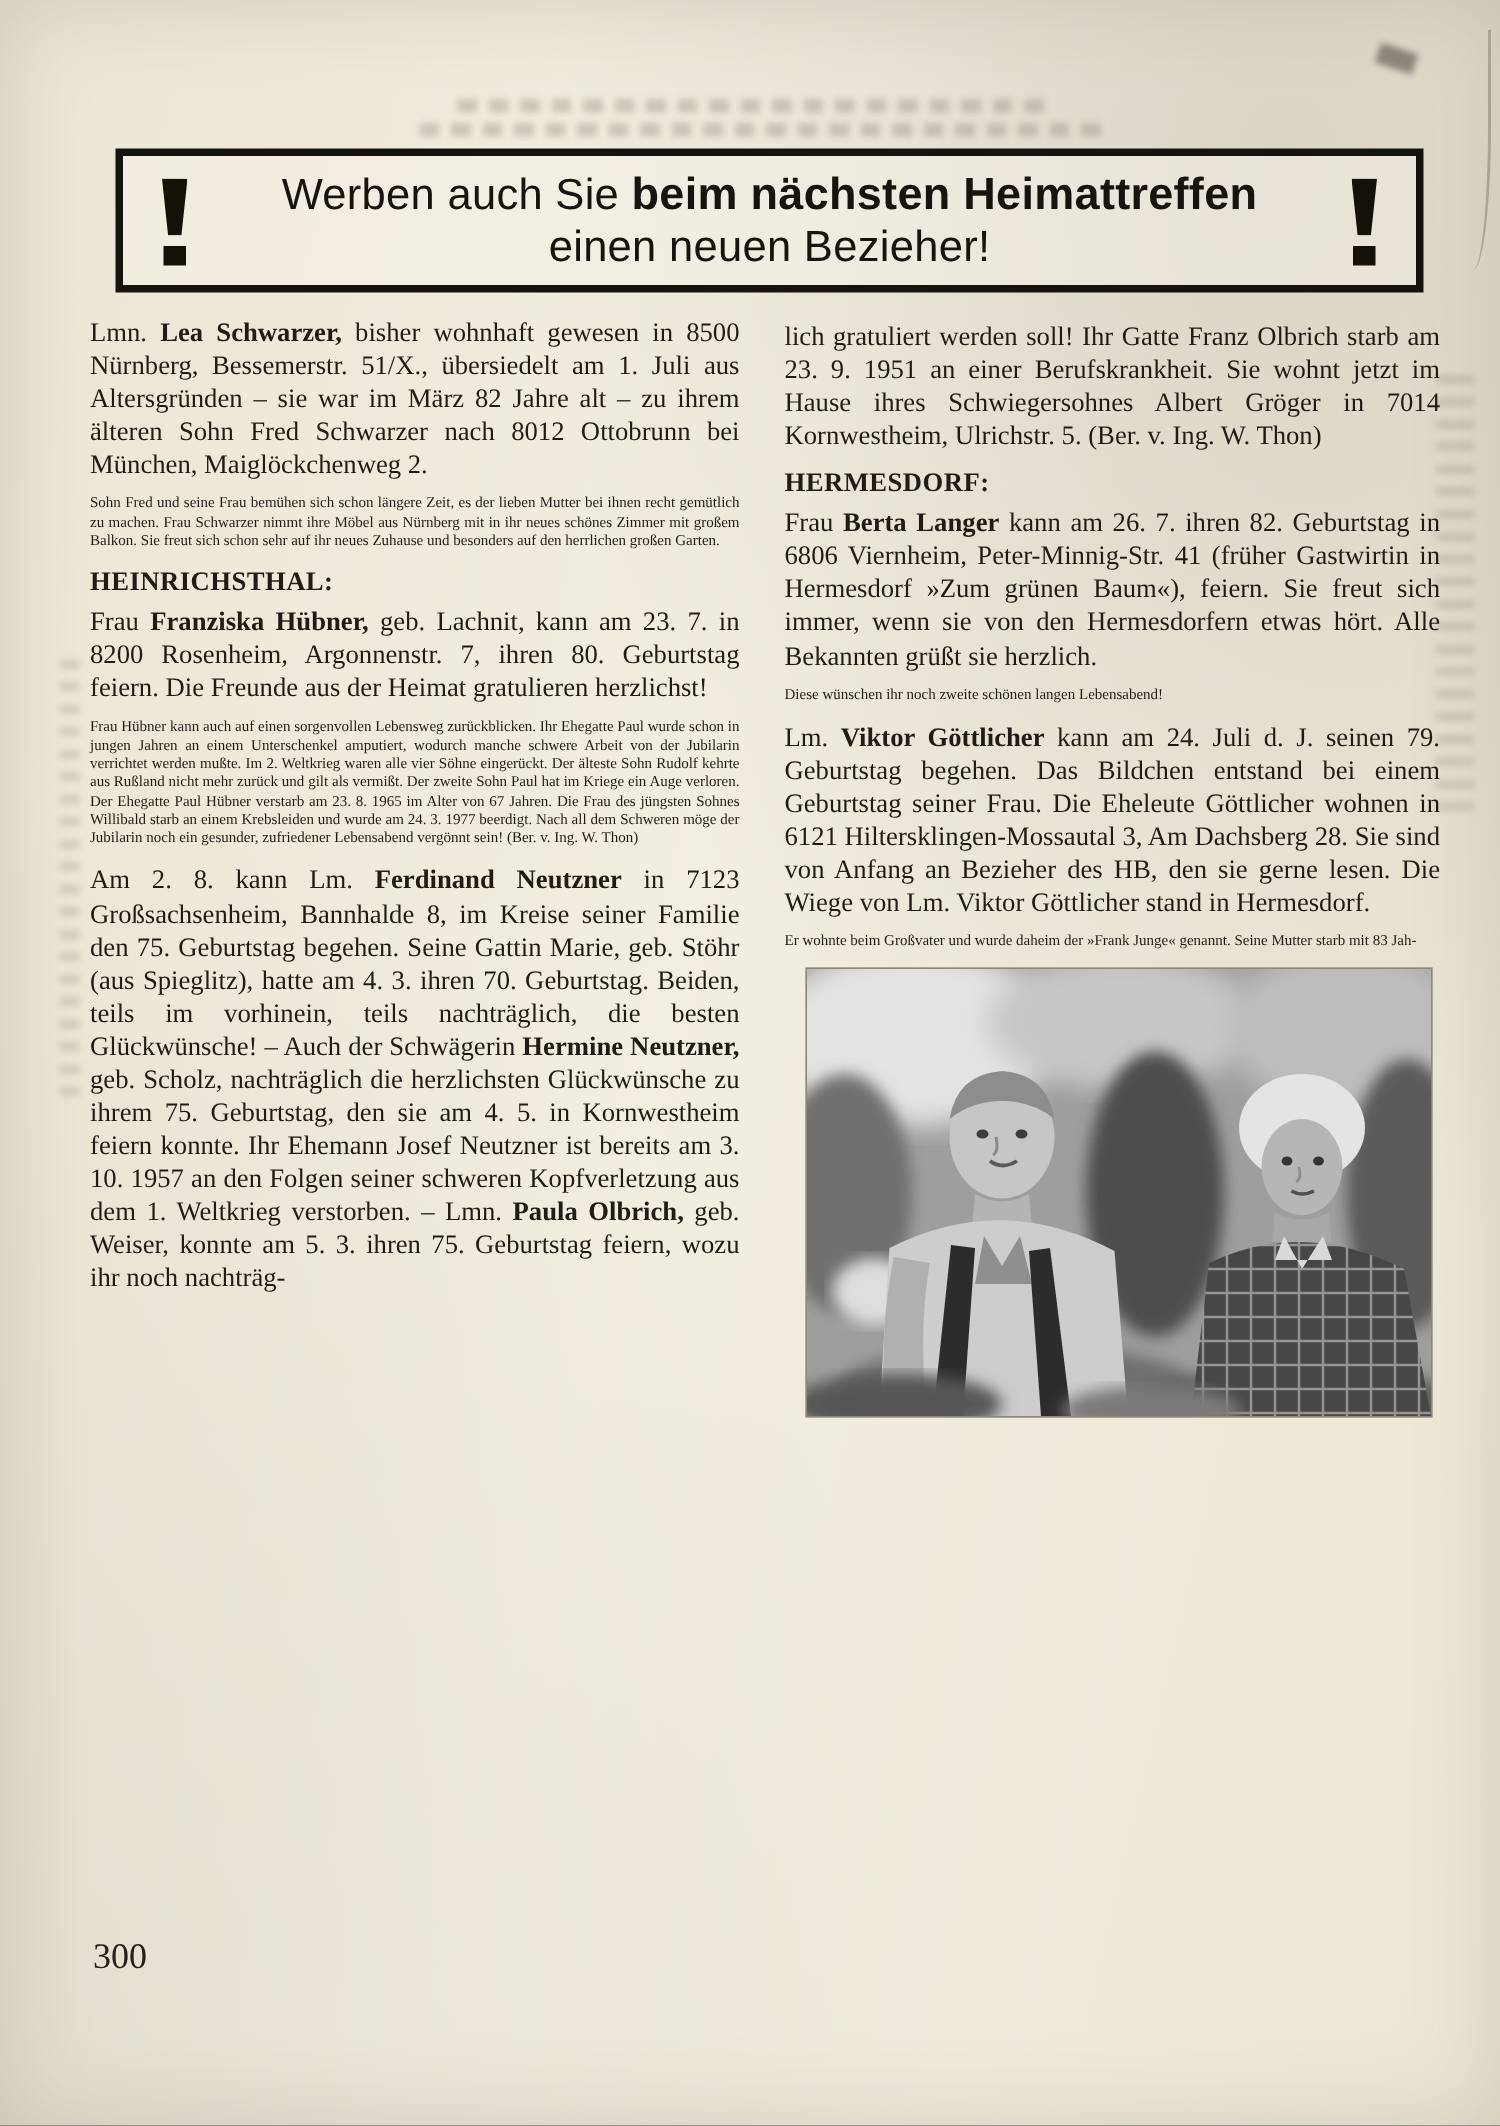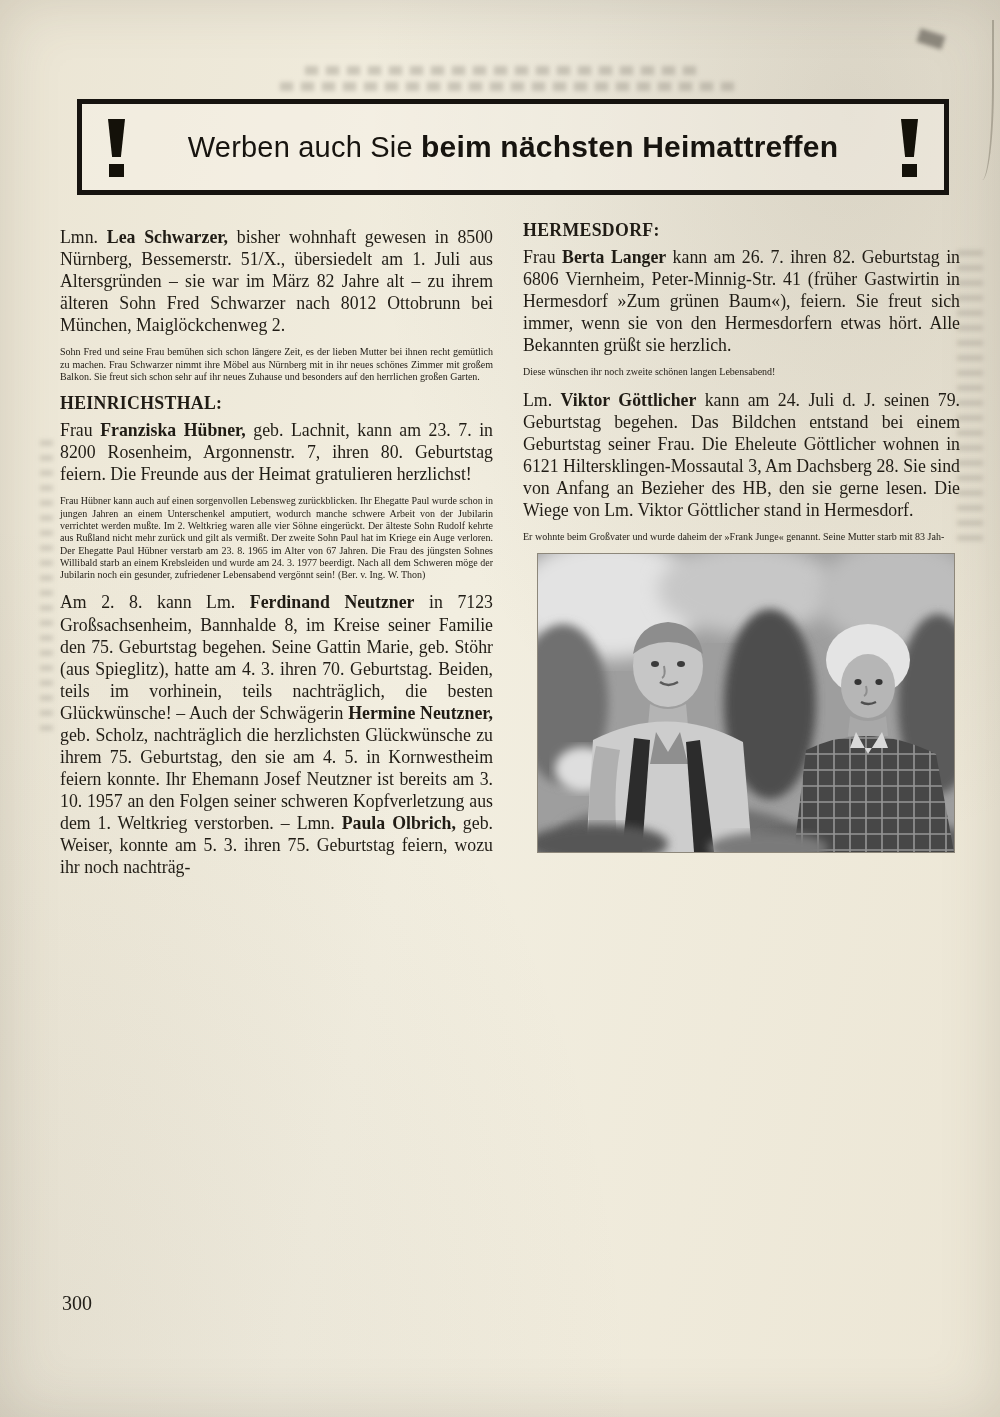--- a/index.html
+++ b/index.html
@@ -39,39 +39,39 @@
     letter-spacing:.2px;
   }
   .banner-text .bold{font-weight:bold;font-size:30px;}
   .bang{position:absolute;top:15px;display:flex;flex-direction:column;align-items:center;}
   .bang.left{left:26px;}
   .bang.right{right:26px;}
   .bang-bar{width:17px;height:38px;background:#141109;clip-path:polygon(0 0,100% 0,76% 100%,24% 100%);}
   .bang-dot{width:15px;height:13px;background:#141109;margin-top:7px;}
 
   
-  .col{position:absolute;top:226px;}
+  .col{position:absolute;top:210px;}
   .col-left{left:60px;width:433px;}
   .col-right{left:523px;width:437px;top:213px;}
 
   .col p{margin:0 0 10px;text-align:justify;}
   .col p.body{font-size:17.8px;line-height:1.24;}
   .col p.small{font-size:10px;line-height:1.23;}
   .col h3.sec-header{font-size:17.8px;font-weight:bold;margin:7px 0 5px;letter-spacing:.3px;}
   .b{font-weight:bold;}
 
   
   .photo{
     display:block;margin:6px 0 0 14px;
     width:416px;height:298px;
     border:1px solid #8d877a;
     background:#a8a8a8;
   }
 
-  .page-number{position:absolute;left:62px;top:1292px;font-size:20px;color:#24201a;}
+  .page-number{position:absolute;left:62px;top:1292px;font-size:24px;color:#24201a;}
 </style>
 </head>
 <body>
 
 <div class="page">
 
   <div class="artifact ghost-line" style="left:305px;top:66px;width:395px;"></div>
   <div class="artifact ghost-line" style="left:280px;top:82px;width:455px;"></div>
   <div class="artifact ghost-col" style="left:40px;top:440px;width:13px;height:300px;"></div>
   <div class="artifact ghost-col" style="left:957px;top:250px;width:26px;height:300px;"></div>
@@ -79,38 +79,40 @@
   <div class="artifact corner-mark" style="left:918px;top:32px;width:26px;height:14px;"></div>
   <div class="page-curl"></div>
 
   <div class="banner">
     <div class="bang left">
       <div class="bang-bar"></div>
       <div class="bang-dot"></div>
     </div>
     <div class="banner-text">
       <div><span>Werben auch Sie </span><span class="bold">beim nächsten Heimattreffen</span></div>
+      <div>einen neuen Bezieher!</div>
     </div>
     <div class="bang right">
       <div class="bang-bar"></div>
       <div class="bang-dot"></div>
     </div>
   </div>
 
   <div class="col col-left" id="col-left">
       <p class="body"><span>Lmn. </span><span class="b">Lea Schwarzer,</span><span> bisher wohnhaft gewesen in 8500 Nürnberg, Bessemerstr. 51/X., übersiedelt am 1. Juli aus Altersgründen – sie war im März 82 Jahre alt – zu ihrem älteren Sohn Fred Schwarzer nach 8012 Ottobrunn bei München, Maiglöckchenweg 2.</span></p>
       <p class="small"><span>Sohn Fred und seine Frau bemühen sich schon längere Zeit, es der lieben Mutter bei ihnen recht gemütlich zu machen. Frau Schwarzer nimmt ihre Möbel aus Nürnberg mit in ihr neues schönes Zimmer mit großem Balkon. Sie freut sich schon sehr auf ihr neues Zuhause und besonders auf den herrlichen großen Garten.</span></p>
       <h3 class="sec-header"><span class="b">HEINRICHSTHAL:</span></h3>
       <p class="body"><span>Frau </span><span class="b">Franziska Hübner,</span><span> geb. Lachnit, kann am 23. 7. in 8200 Rosenheim, Argonnenstr. 7, ihren 80. Geburtstag feiern. Die Freunde aus der Heimat gratulieren herzlichst!</span></p>
       <p class="small"><span>Frau Hübner kann auch auf einen sorgenvollen Lebensweg zurückblicken. Ihr Ehegatte Paul wurde schon in jungen Jahren an einem Unterschenkel amputiert, wodurch manche schwere Arbeit von der Jubilarin verrichtet werden mußte. Im 2. Weltkrieg waren alle vier Söhne eingerückt. Der älteste Sohn Rudolf kehrte aus Rußland nicht mehr zurück und gilt als vermißt. Der zweite Sohn Paul hat im Kriege ein Auge verloren. Der Ehegatte Paul Hübner verstarb am 23. 8. 1965 im Alter von 67 Jahren. Die Frau des jüngsten Sohnes Willibald starb an einem Krebsleiden und wurde am 24. 3. 1977 beerdigt. Nach all dem Schweren möge der Jubilarin noch ein gesunder, zufriedener Lebensabend vergönnt sein! (Ber. v. Ing. W. Thon)</span></p>
       <p class="body"><span>Am 2. 8. kann Lm. </span><span class="b">Ferdinand Neutzner</span><span> in 7123 Großsachsenheim, Bannhalde 8, im Kreise seiner Familie den 75. Geburtstag begehen. Seine Gattin Marie, geb. Stöhr (aus Spieglitz), hatte am 4. 3. ihren 70. Geburtstag. Beiden, teils im vorhinein, teils nachträglich, die besten Glückwünsche! – Auch der Schwägerin </span><span class="b">Hermine Neutzner,</span><span> geb. Scholz, nachträglich die herzlichsten Glückwünsche zu ihrem 75. Geburtstag, den sie am 4. 5. in Kornwestheim feiern konnte. Ihr Ehemann Josef Neutzner ist bereits am 3. 10. 1957 an den Folgen seiner schweren Kopfverletzung aus dem 1. Weltkrieg verstorben. – Lmn. </span><span class="b">Paula Olbrich,</span><span> geb. Weiser, konnte am 5. 3. ihren 75. Geburtstag feiern, wozu ihr noch nachträg-</span></p>
     </div>
 
   <div class="col col-right" id="col-right">
 
+    <p class="body"><span>lich gratuliert werden soll! Ihr Gatte Franz Olbrich starb am 23. 9. 1951 an einer Berufskrankheit. Sie wohnt jetzt im Hause ihres Schwiegersohnes Albert Gröger in 7014 Kornwestheim, Ulrichstr. 5. (Ber. v. Ing. W. Thon)</span></p>
       <h3 class="sec-header"><span class="b">HERMESDORF:</span></h3>
       <p class="body"><span>Frau </span><span class="b">Berta Langer</span><span> kann am 26. 7. ihren 82. Geburtstag in 6806 Viernheim, Peter-Minnig-Str. 41 (früher Gastwirtin in Hermesdorf »Zum grünen Baum«), feiern. Sie freut sich immer, wenn sie von den Hermesdorfern etwas hört. Alle Bekannten grüßt sie herzlich.</span></p>
       <p class="small"><span>Diese wünschen ihr noch zweite schönen langen Lebensabend!</span></p>
       <p class="body"><span>Lm. </span><span class="b">Viktor Göttlicher</span><span> kann am 24. Juli d. J. seinen 79. Geburtstag begehen. Das Bildchen entstand bei einem Geburtstag seiner Frau. Die Eheleute Göttlicher wohnen in 6121 Hiltersklingen-Mossautal 3, Am Dachsberg 28. Sie sind von Anfang an Bezieher des HB, den sie gerne lesen. Die Wiege von Lm. Viktor Göttlicher stand in Hermesdorf.</span></p>
       <p class="small"><span>Er wohnte beim Großvater und wurde daheim der »Frank Junge« genannt. Seine Mutter starb mit 83 Jah-</span></p>
       <svg class="photo" id="photo-slot" viewBox="0 0 416 298" preserveAspectRatio="none" role="img">
       <defs>
         <filter id="soft">
             <feGaussianBlur stdDeviation="5"></feGaussianBlur>
           </filter>

